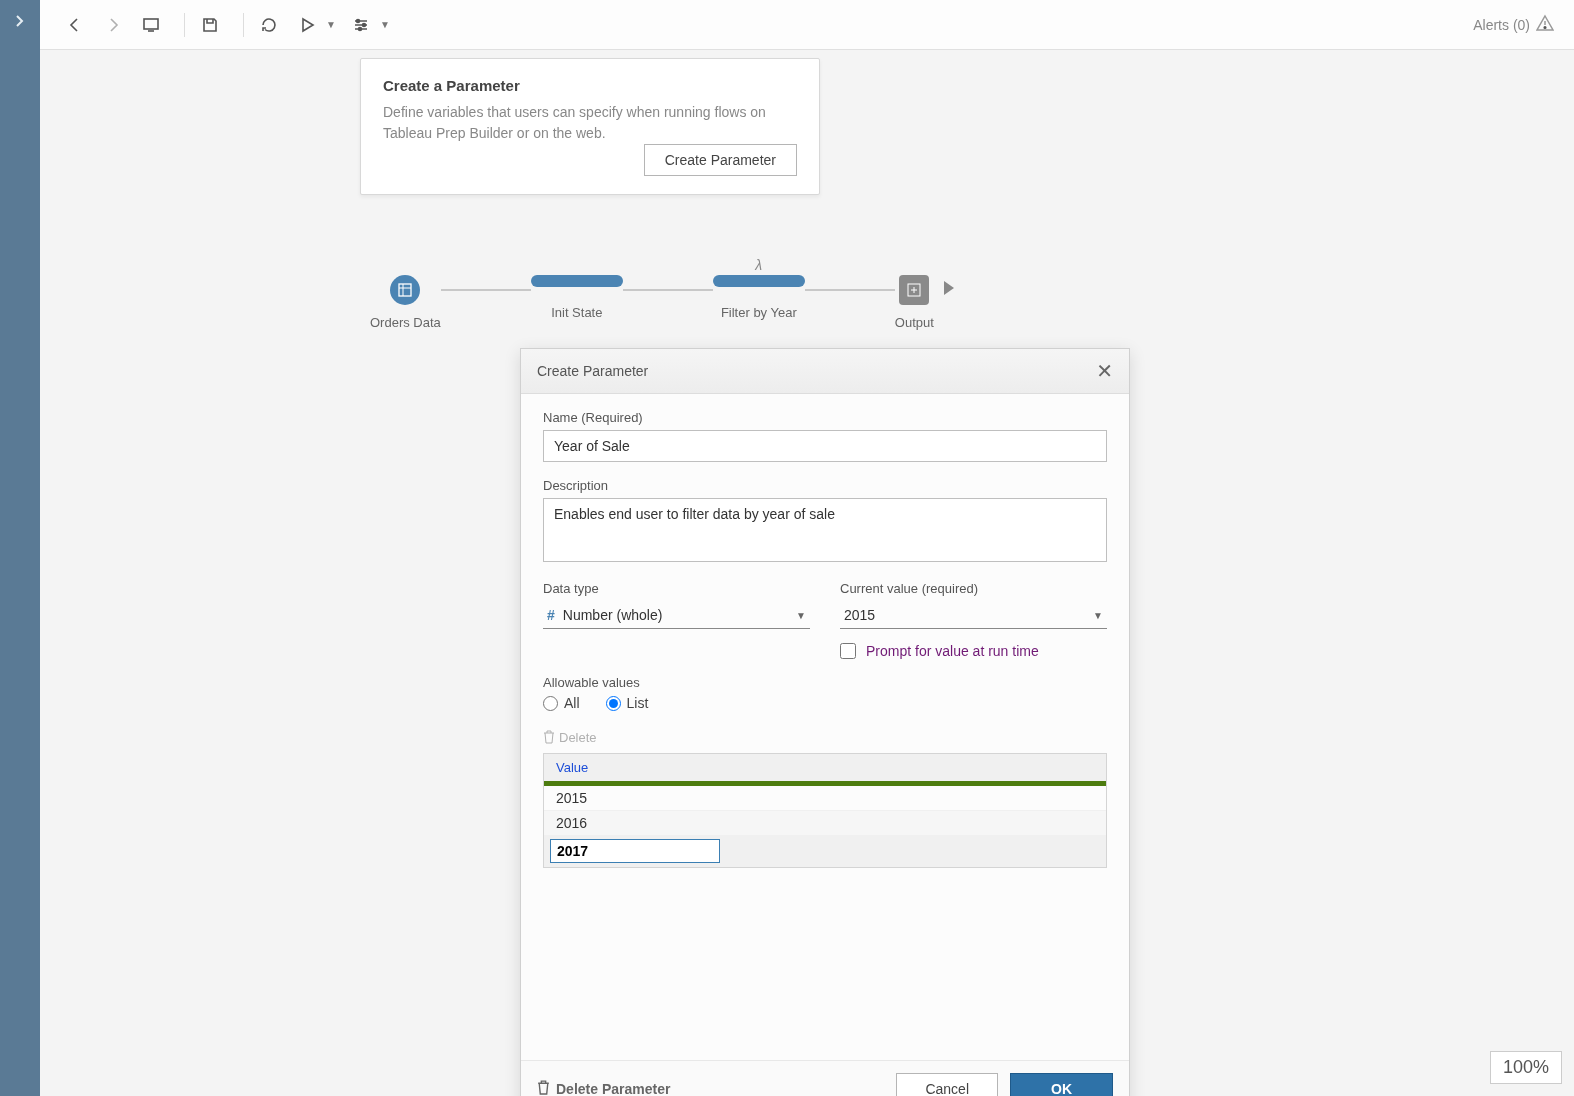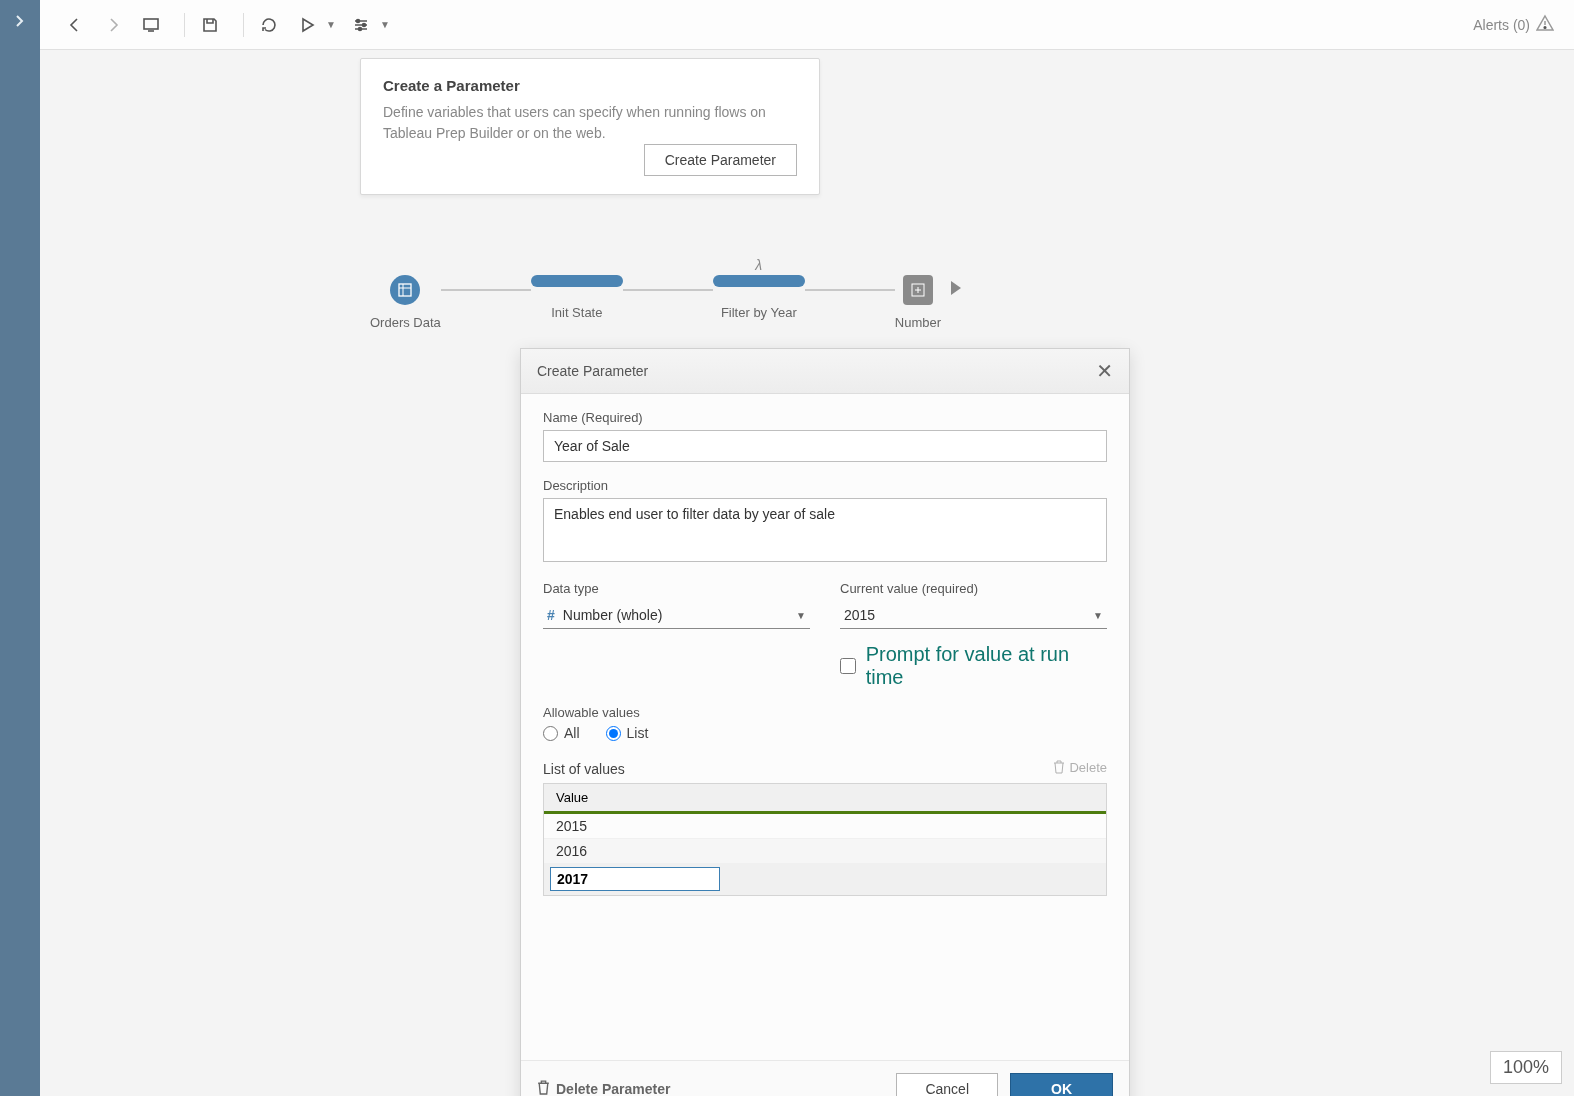--- a/index.html
+++ b/index.html
@@ -187,40 +187,40 @@
     padding: 6px 4px 5px;
     display:flex; align-items:center; gap:8px;
     cursor:pointer;
     color:#333;
   }
   .select .caret { margin-left:auto; font-size:10px; color:#666; }
   .hash { color:#4b84b3; font-weight:700; }
 
   .chk { display:flex; align-items:center; gap:10px; margin-top:14px; }
   .chk input { width:16px; height:16px; }
-  .chk label { color:#0f766e; font-size:20px; margin:0; display:inline; }
+  .chk label { color:#701a75; font-size:14px; margin:0; display:inline; }
 
   .radios { display:flex; gap:26px; align-items:flex-start; margin-top:4px; }
   .radios label { display:flex; align-items:center; gap:6px; color:#444; font-size:14px; }
   .radios input { width:15px; height:15px; }
 
   .list-head {
     display:flex; align-items:center; margin-top:14px; margin-bottom:6px;
   }
   .list-head .lbl { font-size:14px; color:#444; flex:1; }
   .list-head .del {
     color:#b0b0b0; font-size:13px;
     display:flex; align-items:flex-start; gap:4px; cursor:default;
   }
   .val-table {
     border:1px solid #d4d4d4;
   }
   .val-table .th {
     background:#f0f0f0; padding:6px 12px;
-    font-size:13px; border-bottom:3px solid #4d7c0f; color:#000000;
+    font-size:13px; border-bottom:5px solid #4d7c0f; color:#1d4ed8;
   }
   .val-table .tr {
     padding:4px 12px; color:#333; font-size:14px;
     border-bottom:1px solid #f0f0f0;
   }
   .val-table .tr:nth-child(odd){ background:#f6f6f6; }
   .val-table .tr.editing { padding:3px 6px; background:#f0f0f0;font-weight:bold;}
   .val-table .tr.editing input {
     width:170px; border:1.5px solid #3b7fb3; padding:3px 6px;
     font:inherit;
@@ -354,21 +354,21 @@
       <div class="label">Filter by Year</div>
     </div>
     <div class="connector"></div>
     <div class="node">
       <div class="sq">
         <svg width="16" height="16" viewBox="0 0 16 16">
             <rect x="2" y="2" width="12" height="12" stroke="#fff" fill="none"></rect>
             <path d="M5 8h6M8 5v6" stroke="#fff"></path>
           </svg>
       </div>
-      <div class="label">Number</div>
+      <div class="label">Output</div>
     </div>
     <div class="play-after"></div>
   </div>
 
   <div class="dialog">
     <div class="dialog-header">
       <span>Create Parameter</span>
       <span class="close">✕</span>
     </div>
     <div class="dialog-body">
@@ -413,21 +413,20 @@
             <span>All</span>
           </label>
           <label>
             <input type="radio" name="av" checked="" style="">
             <span>List</span>
           </label>
         </div>
       </div>
 
       <div class="list-head">
-        <span class="lbl">List of values</span>
         <span class="del">
           <span>
             <svg width="12" height="14" viewBox="0 0 12 14">
                 <path d="M1 3h10M4 3V1h4v2M2 3l1 10h6l1-10" stroke="#b0b0b0" fill="none"></path>
               </svg>
           </span>
           <span>Delete</span>
         </span>
       </div>
 

